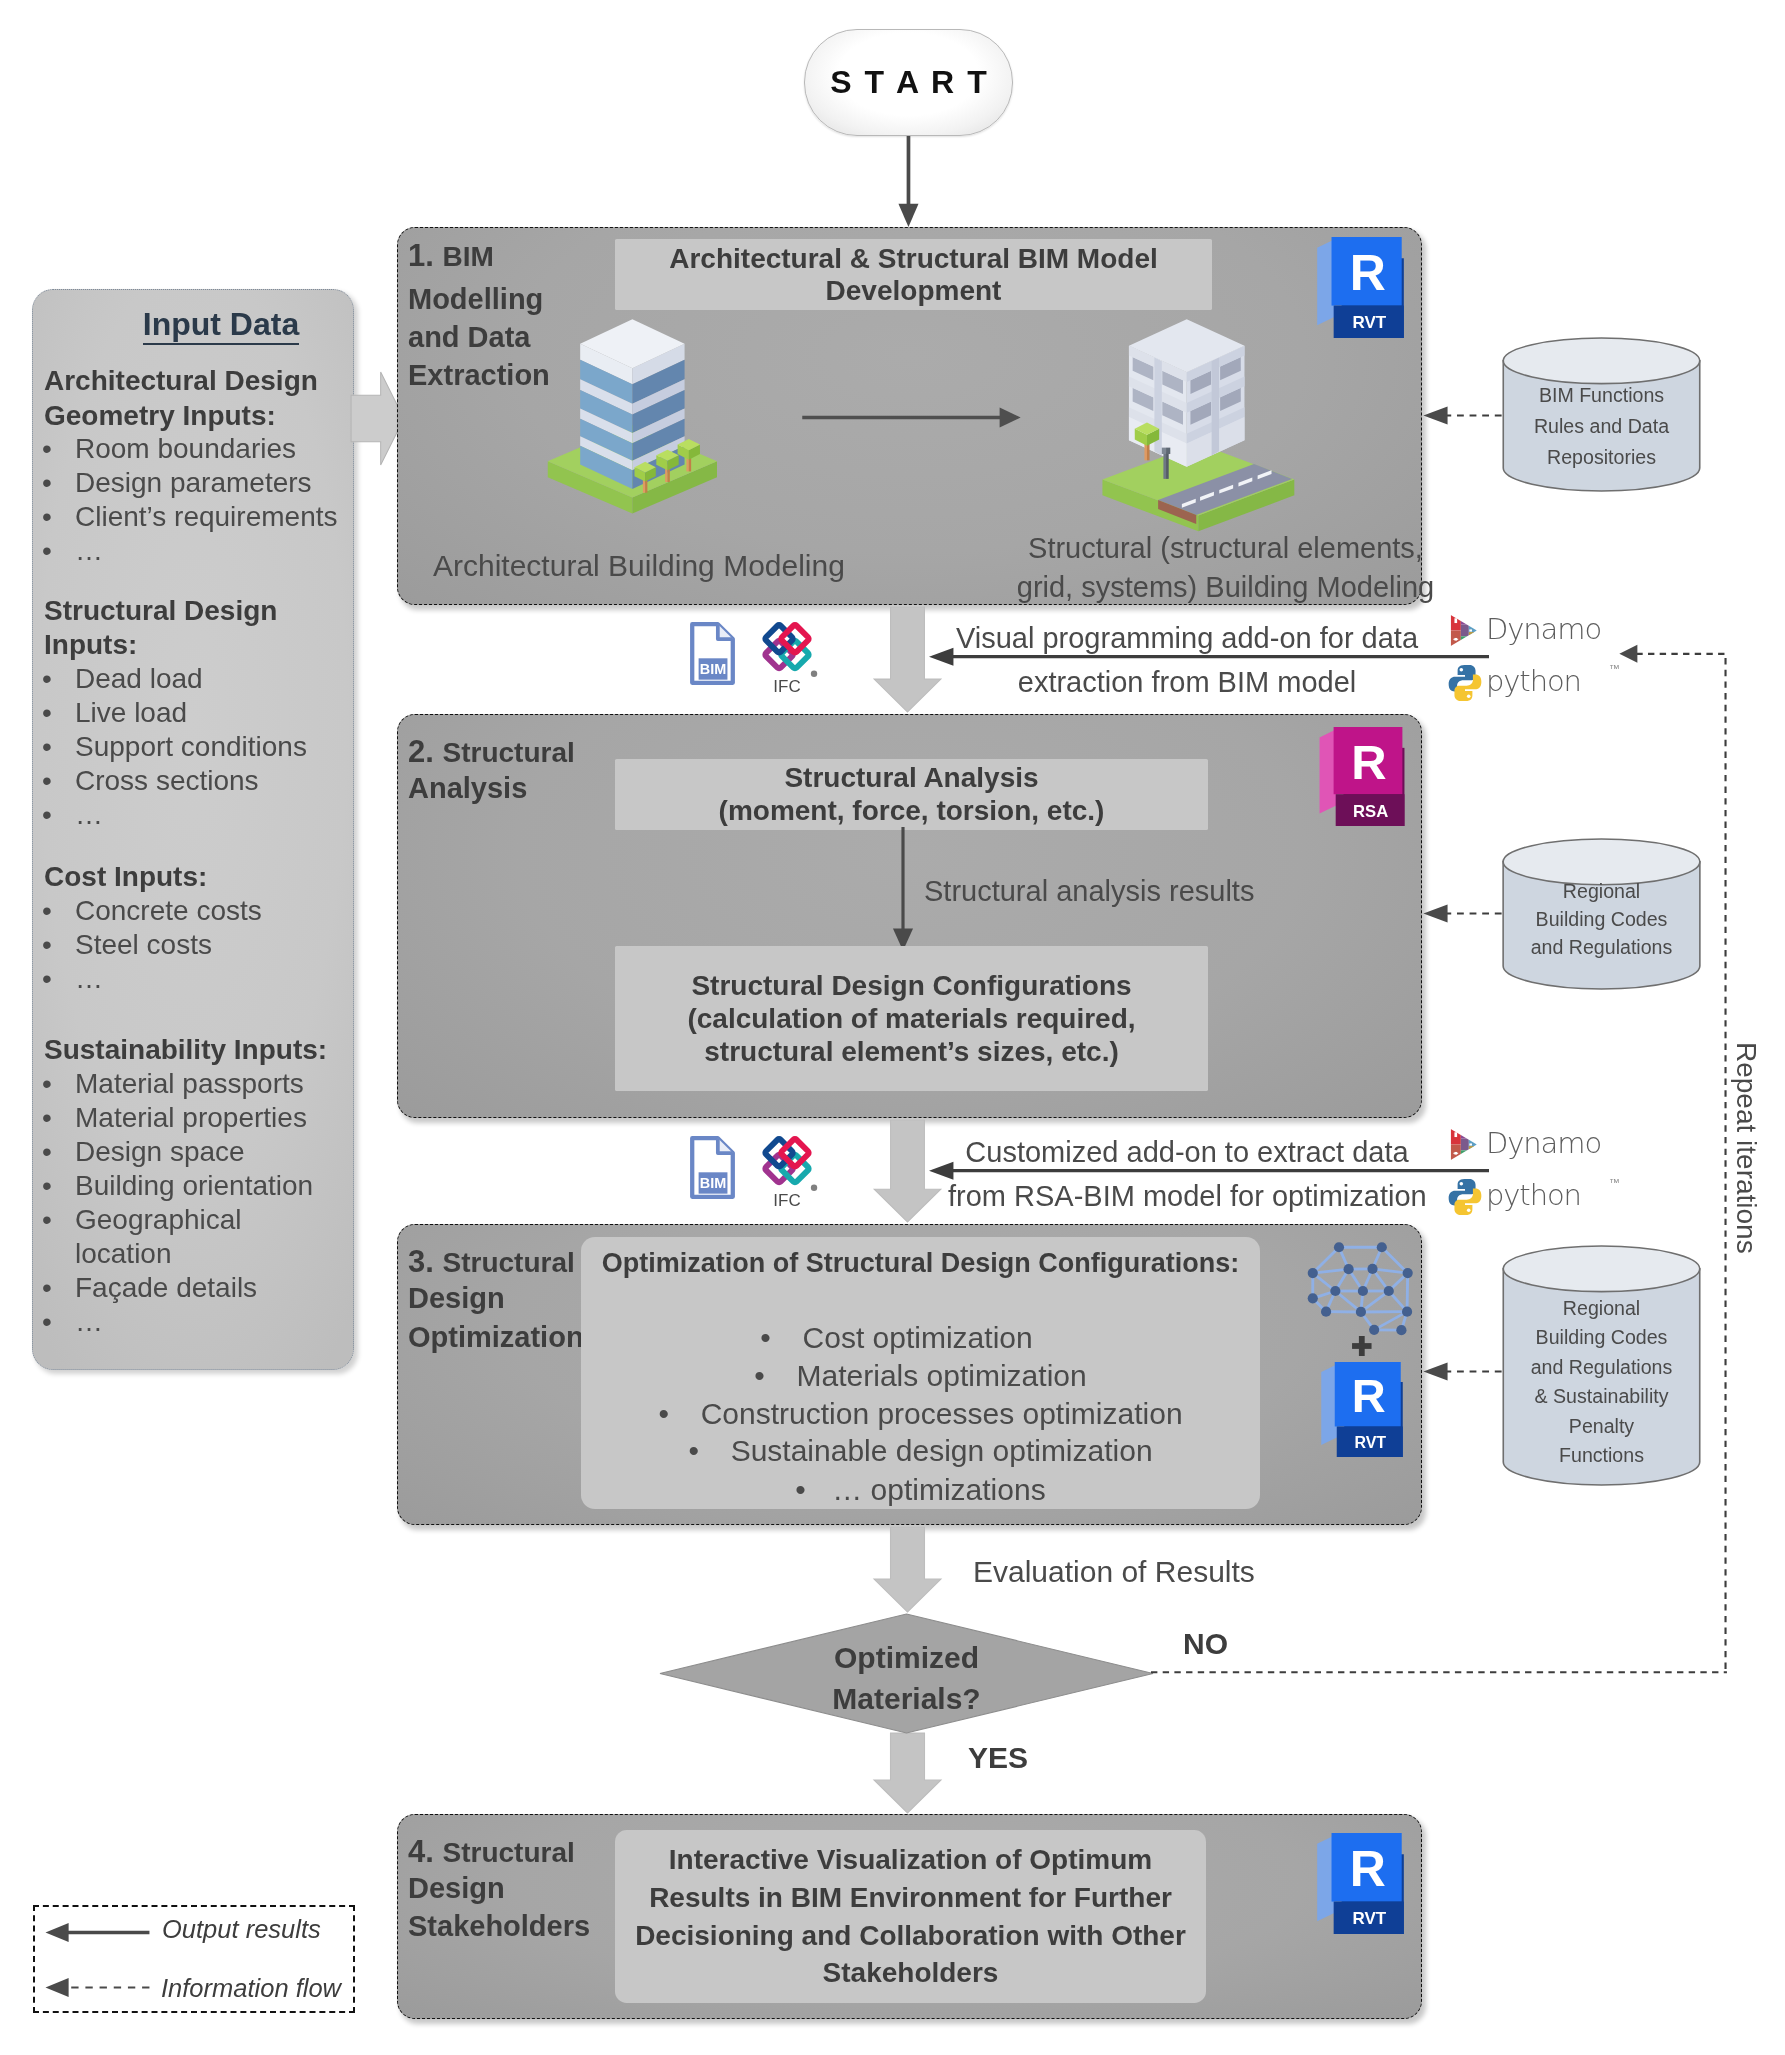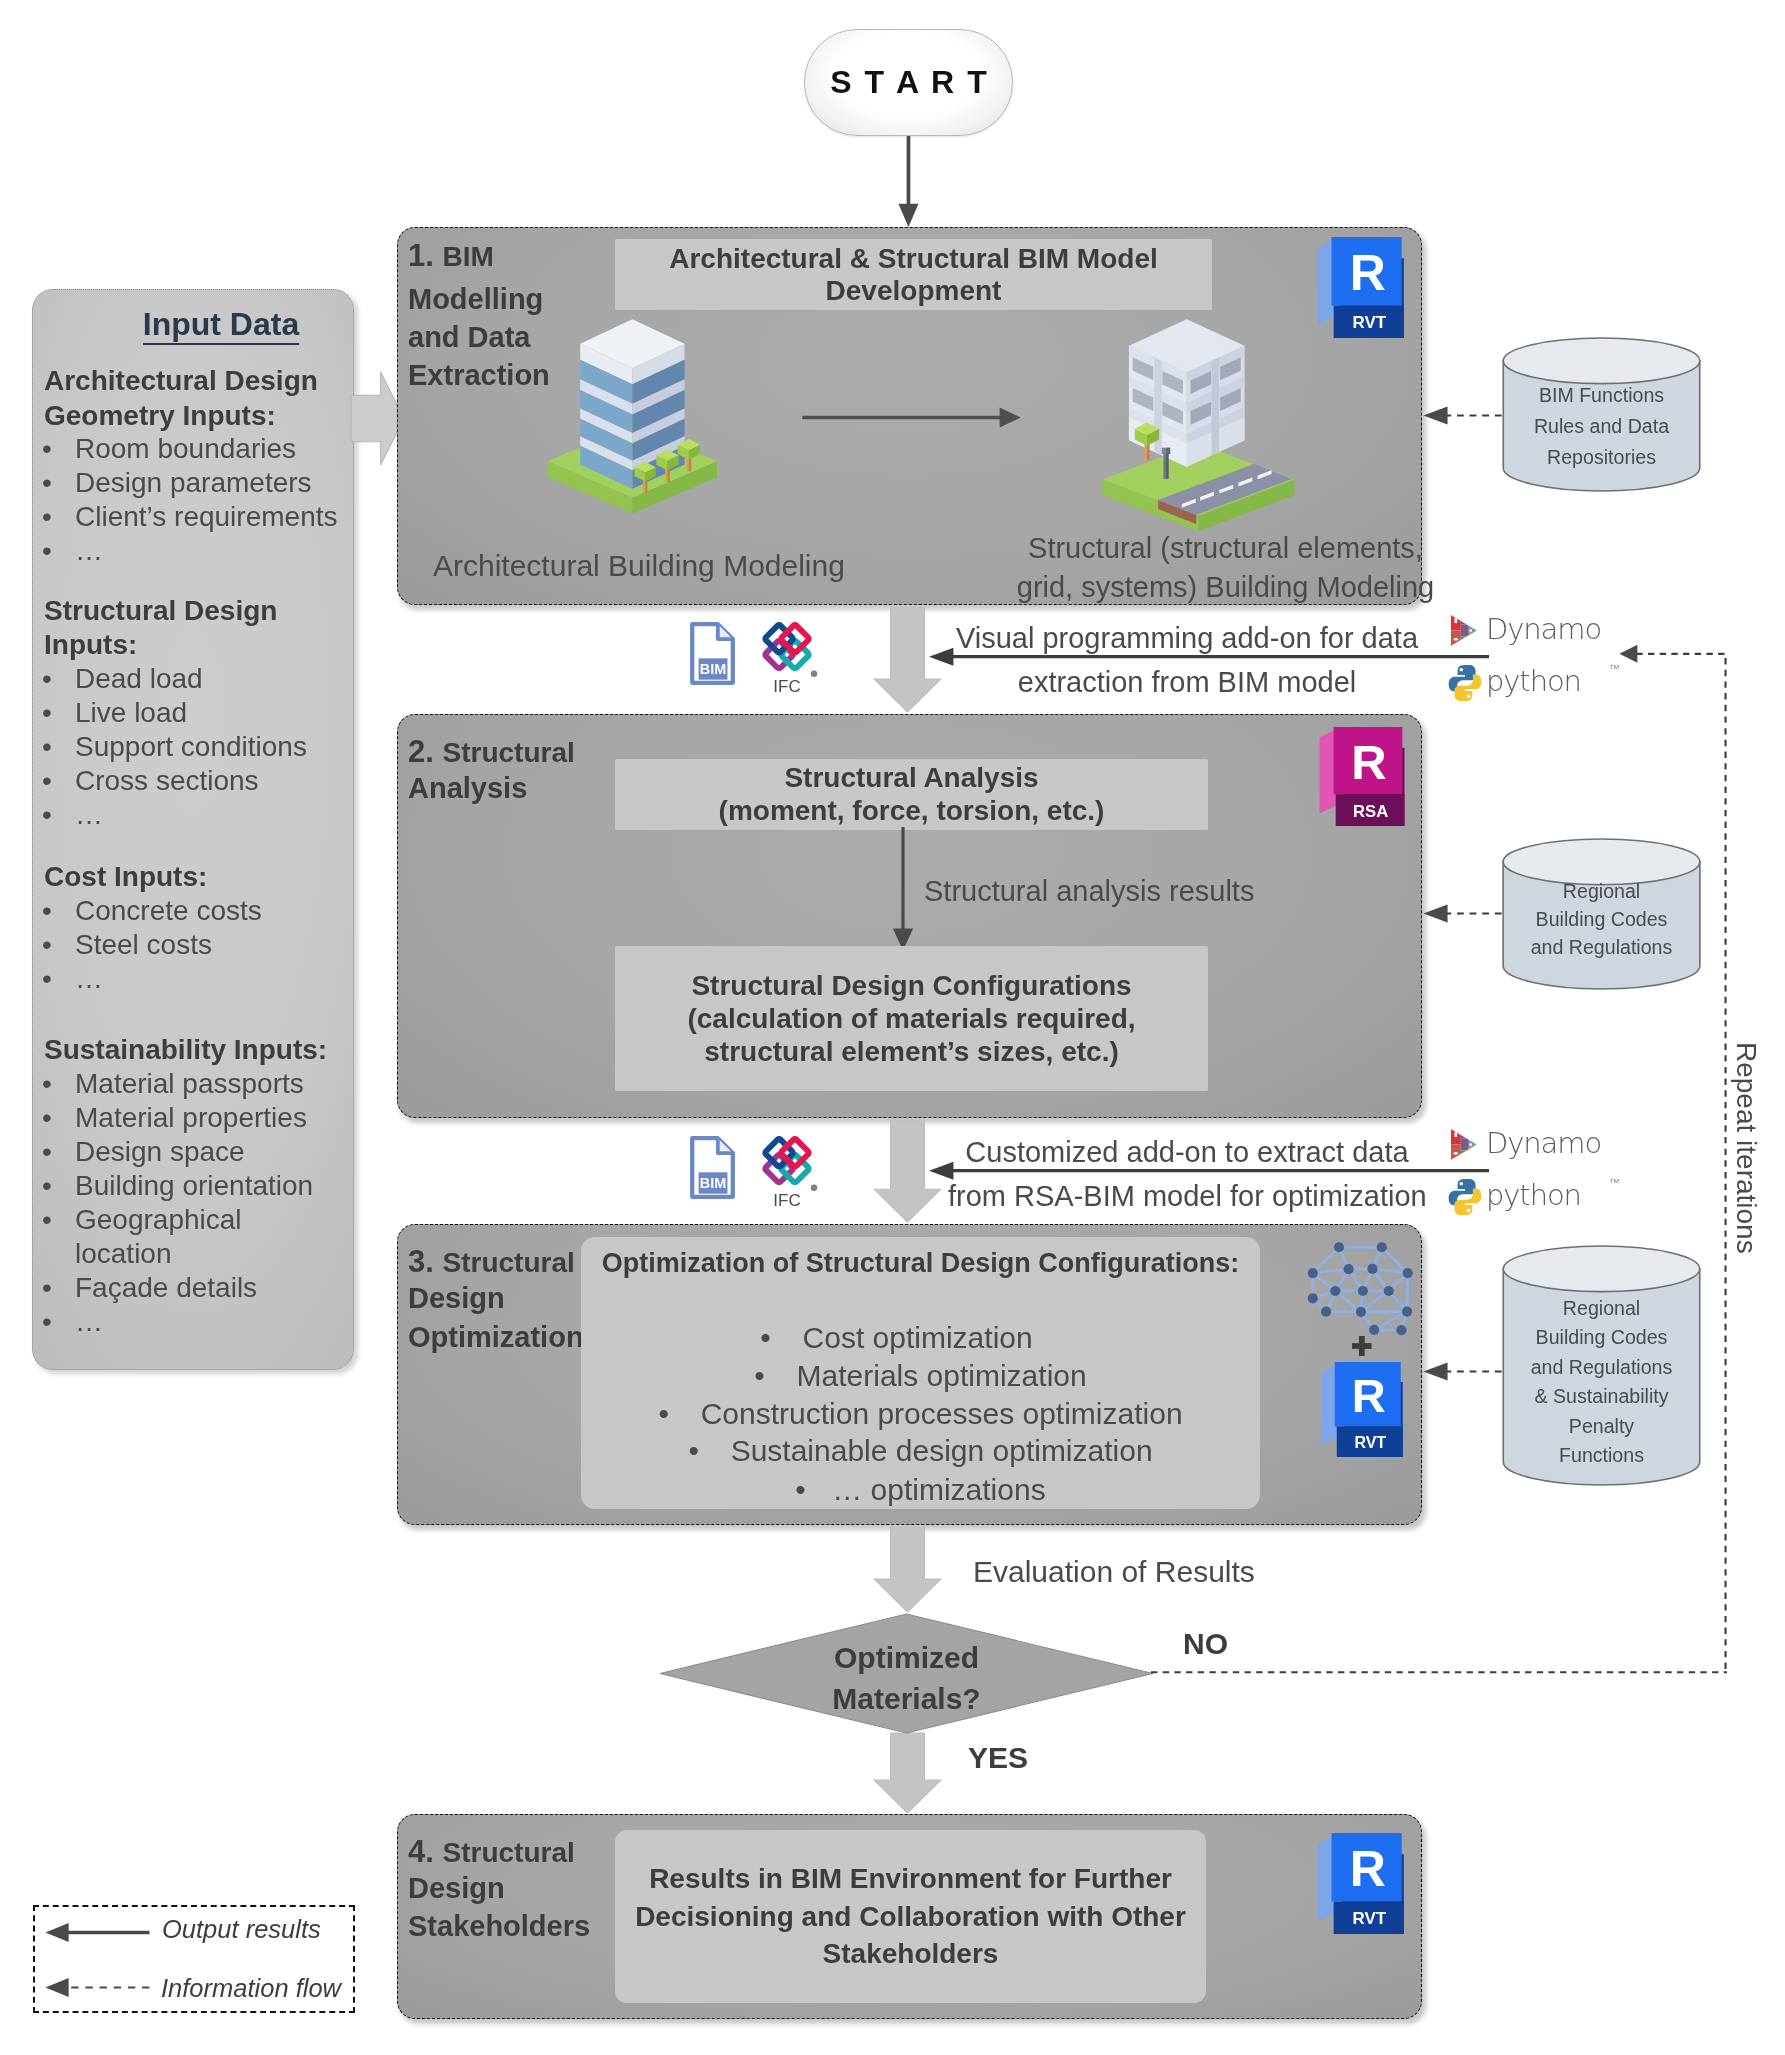--- a/index.html
+++ b/index.html
@@ -161,20 +161,21 @@
 <div class="stage" style="left:397px;top:1814px;width:1025px;height:205px;"></div>
 <div class="abs" style="left:408px;top:1836px;font-size:31px;font-weight:bold;color:#3d3d3d;line-height:1;">
   <span>4.</span>
   <span style="font-size:28px;">Structural</span>
 </div>
 <div class="abs" style="left:408px;top:1874px;font-size:29px;font-weight:bold;color:#3d3d3d;line-height:1;">Design</div>
 <div class="abs" style="left:408px;top:1912px;font-size:29px;font-weight:bold;color:#3d3d3d;line-height:1;">Stakeholders</div>
 
 <div class="abs" style="left:615px;top:1830px;width:591px;height:173px;background:#c7c7c7;border-radius:11.7px;
             display:flex;flex-direction:column;align-items:center;justify-content:center;">
+  <div style="font-size:28px;font-weight:bold;color:#3d3d3d;line-height:1.34;white-space:nowrap;">Interactive Visualization of Optimum</div>
   <div style="font-size:28px;font-weight:bold;color:#3d3d3d;line-height:1.34;white-space:nowrap;">Results in BIM Environment for Further</div>
   <div style="font-size:28px;font-weight:bold;color:#3d3d3d;line-height:1.34;white-space:nowrap;">Decisioning and Collaboration with Other</div>
   <div style="font-size:28px;font-weight:bold;color:#3d3d3d;line-height:1.34;white-space:nowrap;">Stakeholders</div>
 </div>
 
 <div class="abs" style="left:581px;top:1323px;width:631px;text-align:center;font-size:30px;color:#4a4a4a;line-height:1;white-space:nowrap;">
   <span style="display:inline-block;">•</span>
   <span style="display:inline-block;margin-left:23.4px;">Cost optimization</span>
 </div>
 <div class="abs" style="left:581px;top:1361px;width:679px;text-align:center;font-size:30px;color:#4a4a4a;line-height:1;white-space:nowrap;">

